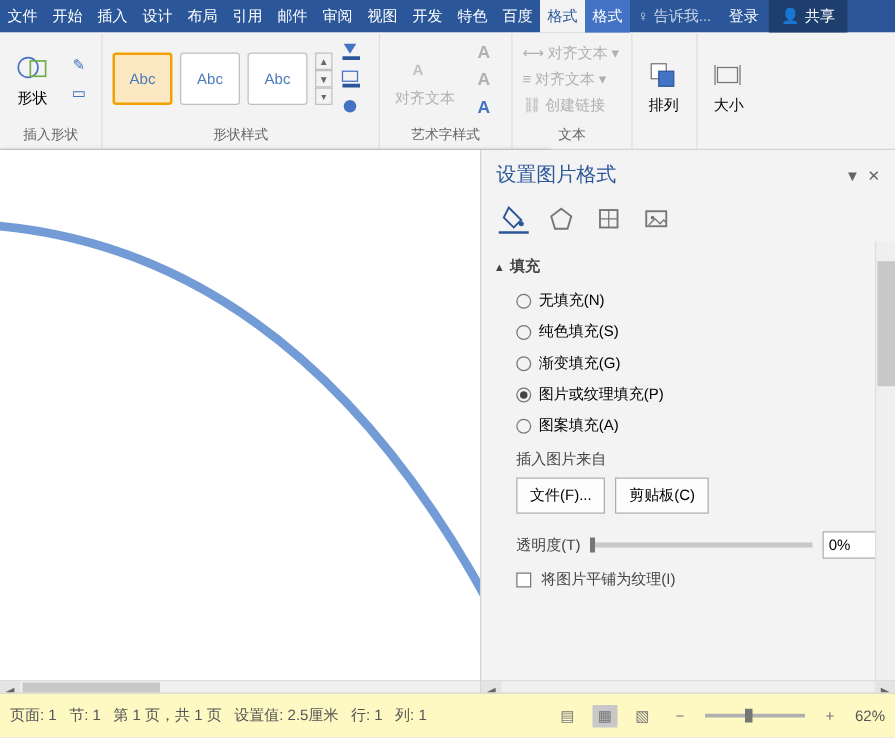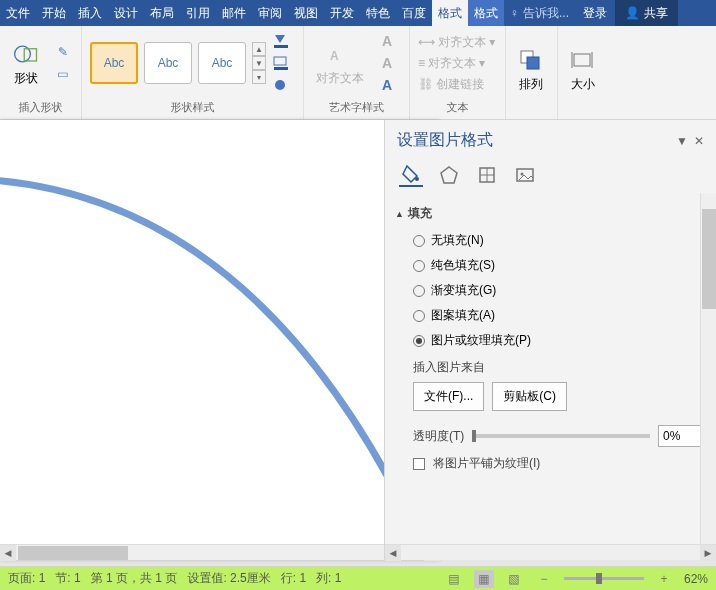--- a/index.html
+++ b/index.html
@@ -51,21 +51,21 @@
 .num-input{width:48px;height:22px;border:1px solid #adadad;padding:0 4px;background:#fff}
 .chk{width:12px;height:12px;border:1px solid #767676;background:#fff}
 .pane-vscroll{position:absolute;right:0;top:0;width:16px;height:100%;background:#efefef;border-left:1px solid #ddd}
 .pane-vscroll .thumb{position:absolute;top:16px;width:14px;left:1px;height:100px;background:#c8c8c8}
 .pane-hscroll{height:16px;background:#efefef;display:flex;align-items:center;border-top:1px solid #ddd}
 .pane-hscroll .arr{width:16px;height:16px;display:flex;align-items:center;justify-content:center;background:#e4e4e4;color:#666;font-size:9px;cursor:pointer}
 .pane-hscroll .track{flex:1}
 .doc-hscroll{position:absolute;top:544px;left:0;width:440px;height:16px;background:#efefef;display:flex;align-items:center;border-top:1px solid #ddd}
 .doc-hscroll .arr{width:16px;height:16px;display:flex;align-items:center;justify-content:center;background:#e4e4e4;color:#666;font-size:9px;cursor:pointer}
 .doc-hscroll .thumb{height:14px;background:#c8c8c8;width:110px;margin-left:2px}
-.status{position:absolute;bottom:0;left:0;right:0;height:24px;background:#bef264;border-top:1px solid #d4d4d4;display:flex;align-items:center;padding:0 8px;gap:10px;color:#555;font-size:11px}
+.status{position:absolute;bottom:0;left:0;right:0;height:36px;background:#fef9c3;border-top:1px solid #d4d4d4;display:flex;align-items:center;padding:0 8px;gap:10px;color:#555;font-size:11px}
 .status .spacer{flex:1}
 .view-btn{width:20px;height:18px;display:flex;align-items:center;justify-content:center;cursor:pointer;color:#767676}
 .view-btn.active{background:#c8c8c8}
 .zoom-slider{width:80px;height:3px;background:#b0b0b0;position:relative}
 .zoom-slider .zthumb{position:absolute;top:-4px;left:32px;width:6px;height:11px;background:#767676}
 svg{display:block}
 </style>
 </head>
 <body>
 
@@ -280,26 +280,26 @@
         </div>
       <div class="radio-row">
           <span class="radio"></span>
           <span>纯色填充(S)</span>
         </div>
       <div class="radio-row">
           <span class="radio"></span>
           <span>渐变填充(G)</span>
         </div>
       <div class="radio-row">
+          <span class="radio checked"></span>
+          <span>图片或纹理填充(P)</span>
+        </div>
+      <div class="radio-row">
           <span class="radio"></span>
           <span>图案填充(A)</span>
-        </div>
-      <div class="radio-row">
-          <span class="radio checked"></span>
-          <span>图片或纹理填充(P)</span>
         </div>
     </div>
     <div class="sub-label">插入图片来自</div>
     <div class="btn-row">
       <div class="pbtn">文件(F)...</div>
       <div class="pbtn">剪贴板(C)</div>
     </div>
     <div class="ctrl-row">
       <span>透明度(T)</span>
       <div class="slider">

